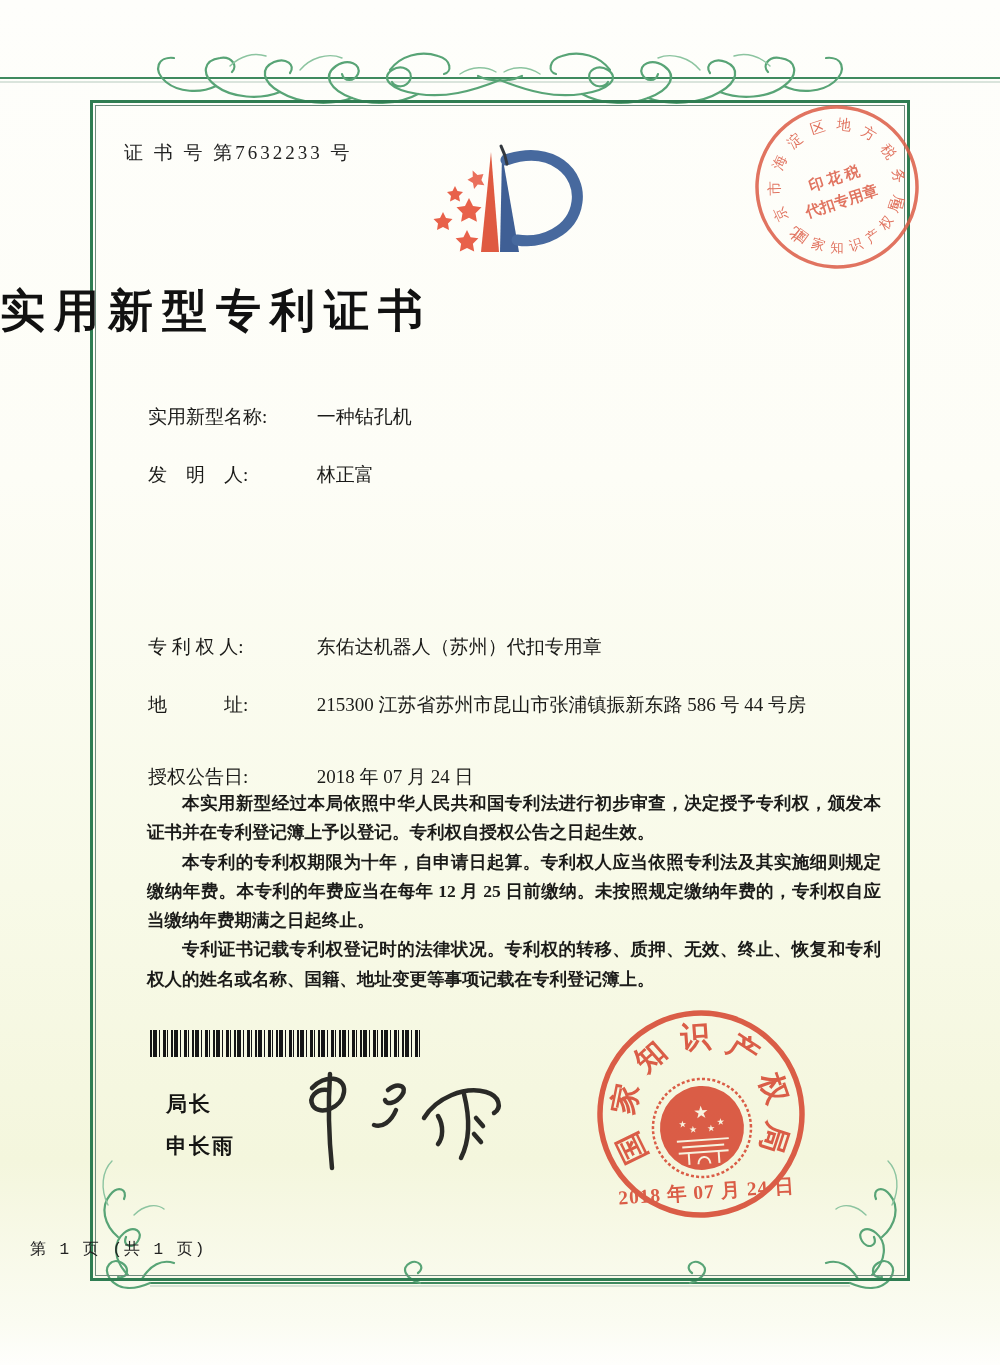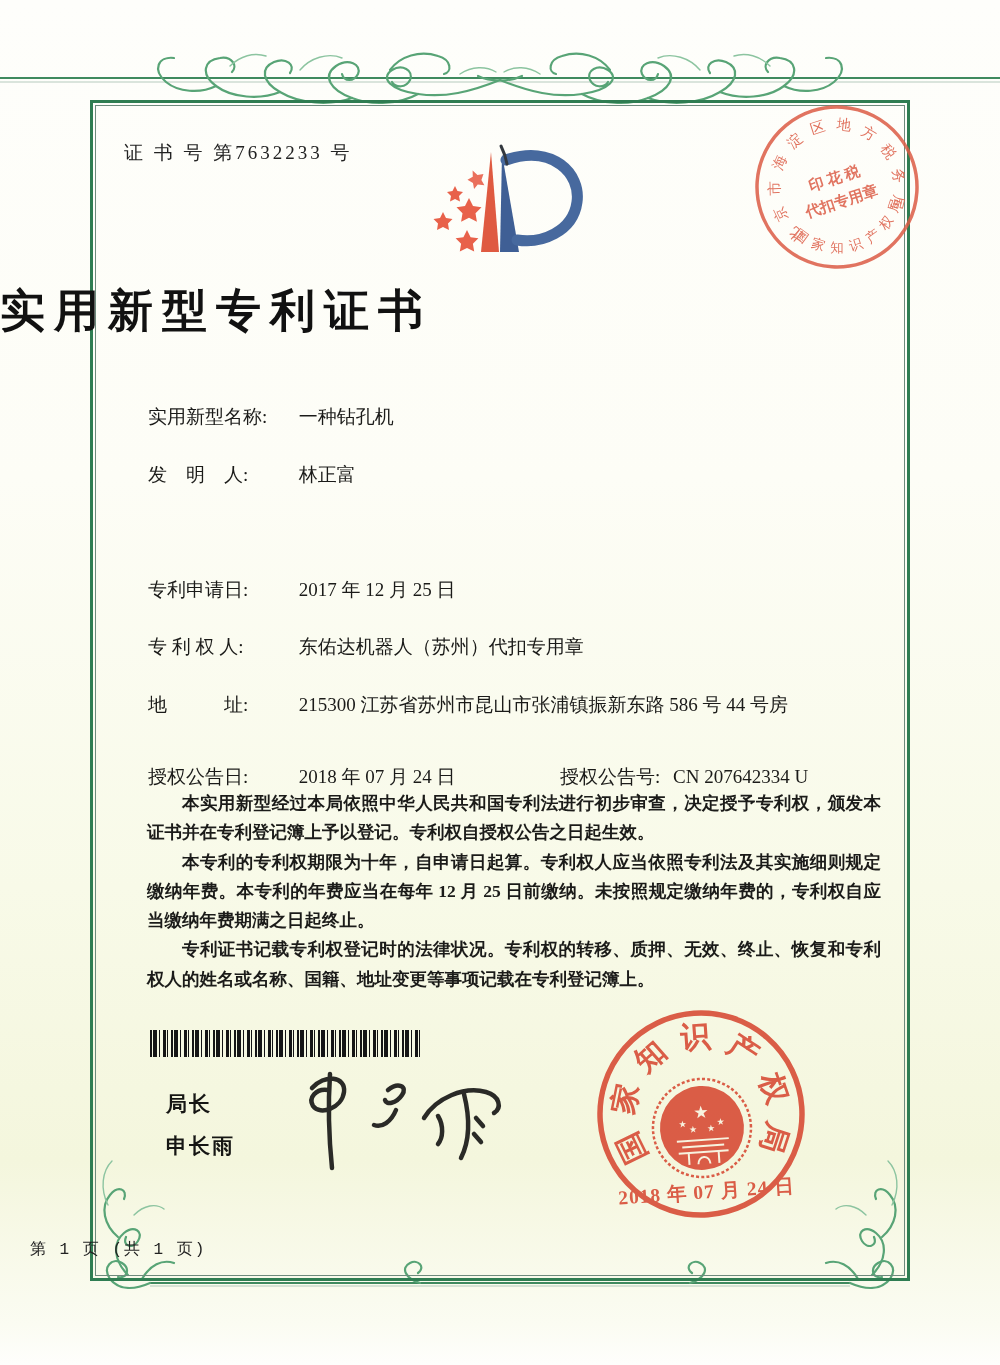--- a/index.html
+++ b/index.html
@@ -24,21 +24,21 @@
   .cert-no{
     position:absolute;left:124px;top:140px;
     font-size:19px;letter-spacing:3px;color:#222;
   }
   .title{
     position:absolute;left:0;top:281px;width:1000px;text-align:left;
     font-size:45px;font-weight:bold;letter-spacing:9px;color:#111;
   }
   .row{position:absolute;left:148px;font-size:19px;white-space:nowrap;color:#1b1b19;}
   .row .lbl{display:inline-block;min-width:138px;}
-  .row .val{margin-left:8px;}
+  .row .val{margin-left:26px;}
   .row2col .col2{position:absolute;left:412px;top:0;white-space:nowrap;}
   .paras{
     position:absolute;left:147px;top:789px;width:734px;
     font-size:17.5px;line-height:29.3px;text-align:justify;color:#1b1b19;
   }
   .paras p{margin:0;text-indent:2em;font-weight:bold;}
   .barcode{
     position:absolute;left:150px;top:1030px;width:272px;height:27px;
     background:repeating-linear-gradient(90deg,
       #151515 0px,#151515 2px,transparent 2px,transparent 3px,
@@ -162,40 +162,32 @@
   <div class="title">实用新型专利证书</div>
 
   <div class="row" style="top:404px;">
     <span class="lbl">实用新型名称:</span>
     <span class="val">一种钻孔机</span>
   </div>
   <div class="row" style="top:462px;">
     <span class="lbl">发　明　人:</span>
     <span class="val">林正富</span>
   </div>
-  <div class="row" style="top:577px;">
-    <span class="lbl">专利申请日:</span>
-    <span class="val">2017 年 12 月 25 日</span>
-  </div>
   <div class="row" style="top:634px;">
     <span class="lbl">专 利 权 人:</span>
     <span class="val">东佑达机器人（苏州）代扣专用章</span>
   </div>
   <div class="row" style="top:692px;">
     <span class="lbl">地　　　址:</span>
     <span class="val">215300 江苏省苏州市昆山市张浦镇振新东路 586 号 44 号房</span>
   </div>
   <div class="row row2col" style="top:764px;width:732px;">
     <span>
       <span class="lbl">授权公告日:</span>
       <span class="val">2018 年 07 月 24 日</span>
-    </span>
-    <span class="col2">
-      <span>授权公告号:</span>
-      <span class="val">CN 207642334 U</span>
     </span>
   </div>
 
   <div class="paras">
     <p>本实用新型经过本局依照中华人民共和国专利法进行初步审查，决定授予专利权，颁发本证书并在专利登记簿上予以登记。专利权自授权公告之日起生效。</p>
     <p>本专利的专利权期限为十年，自申请日起算。专利权人应当依照专利法及其实施细则规定缴纳年费。本专利的年费应当在每年 12 月 25 日前缴纳。未按照规定缴纳年费的，专利权自应当缴纳年费期满之日起终止。</p>
     <p>专利证书记载专利权登记时的法律状况。专利权的转移、质押、无效、终止、恢复和专利权人的姓名或名称、国籍、地址变更等事项记载在专利登记簿上。</p>
   </div>
 
   <div class="barcode"></div>

